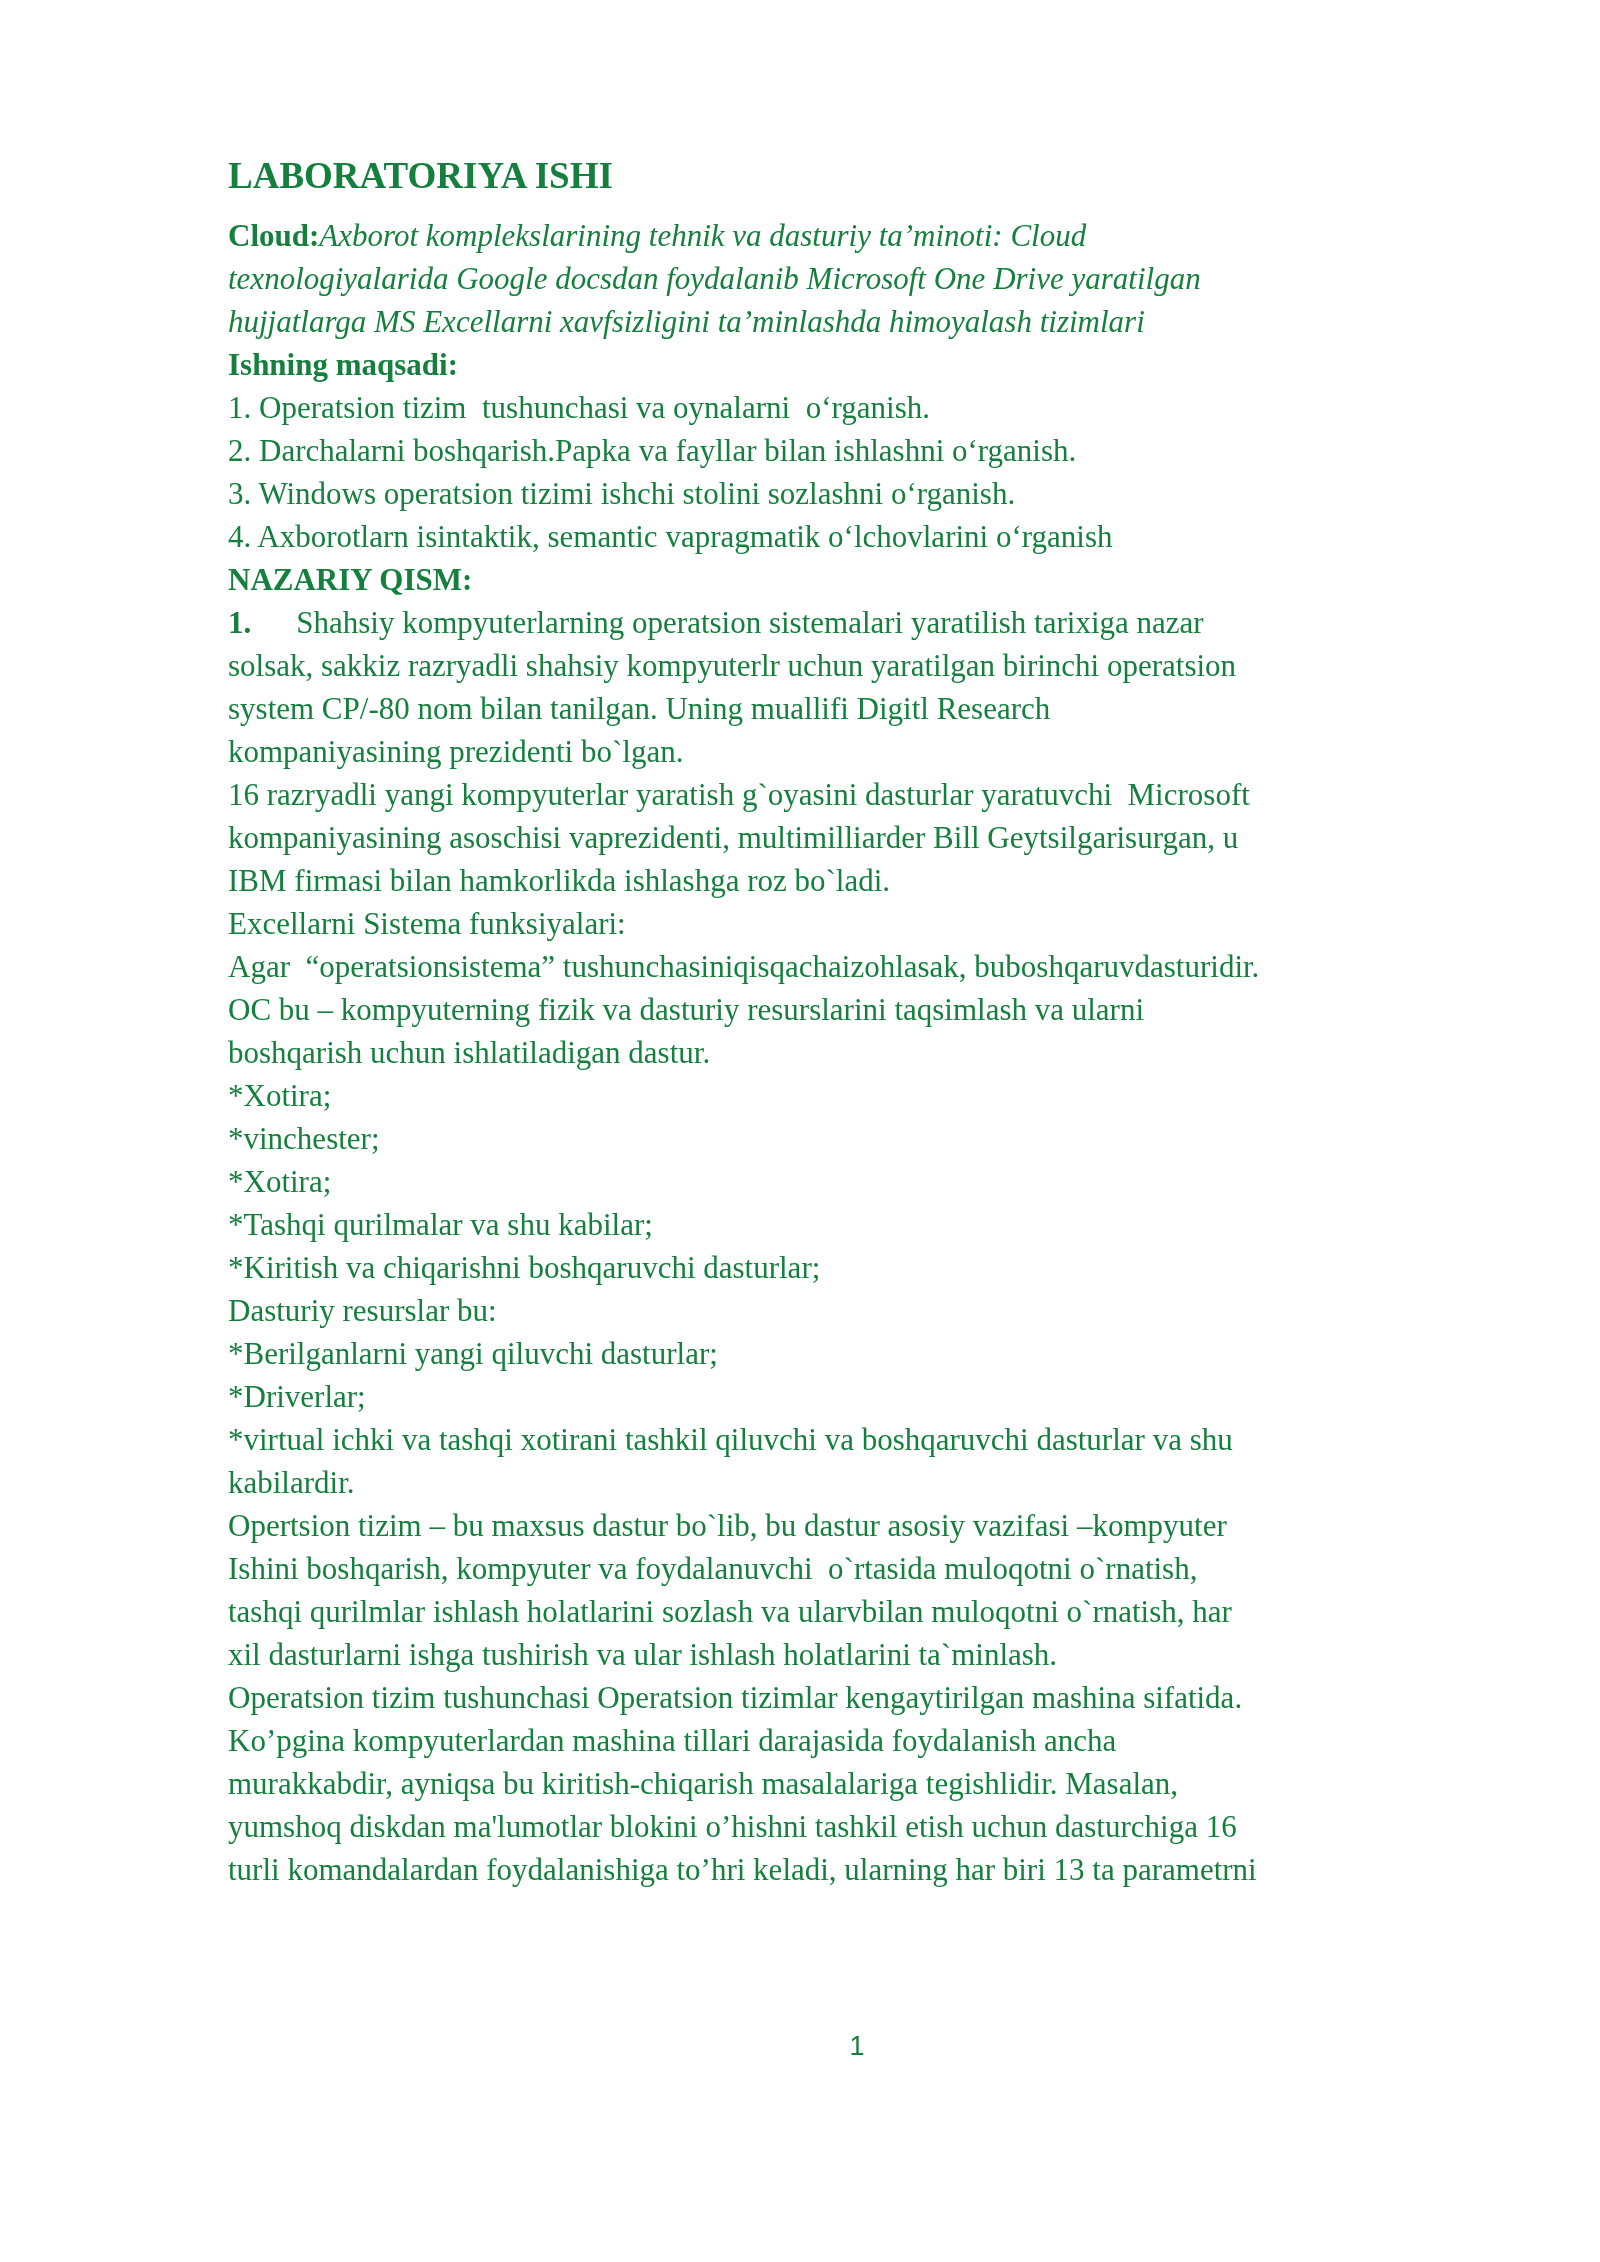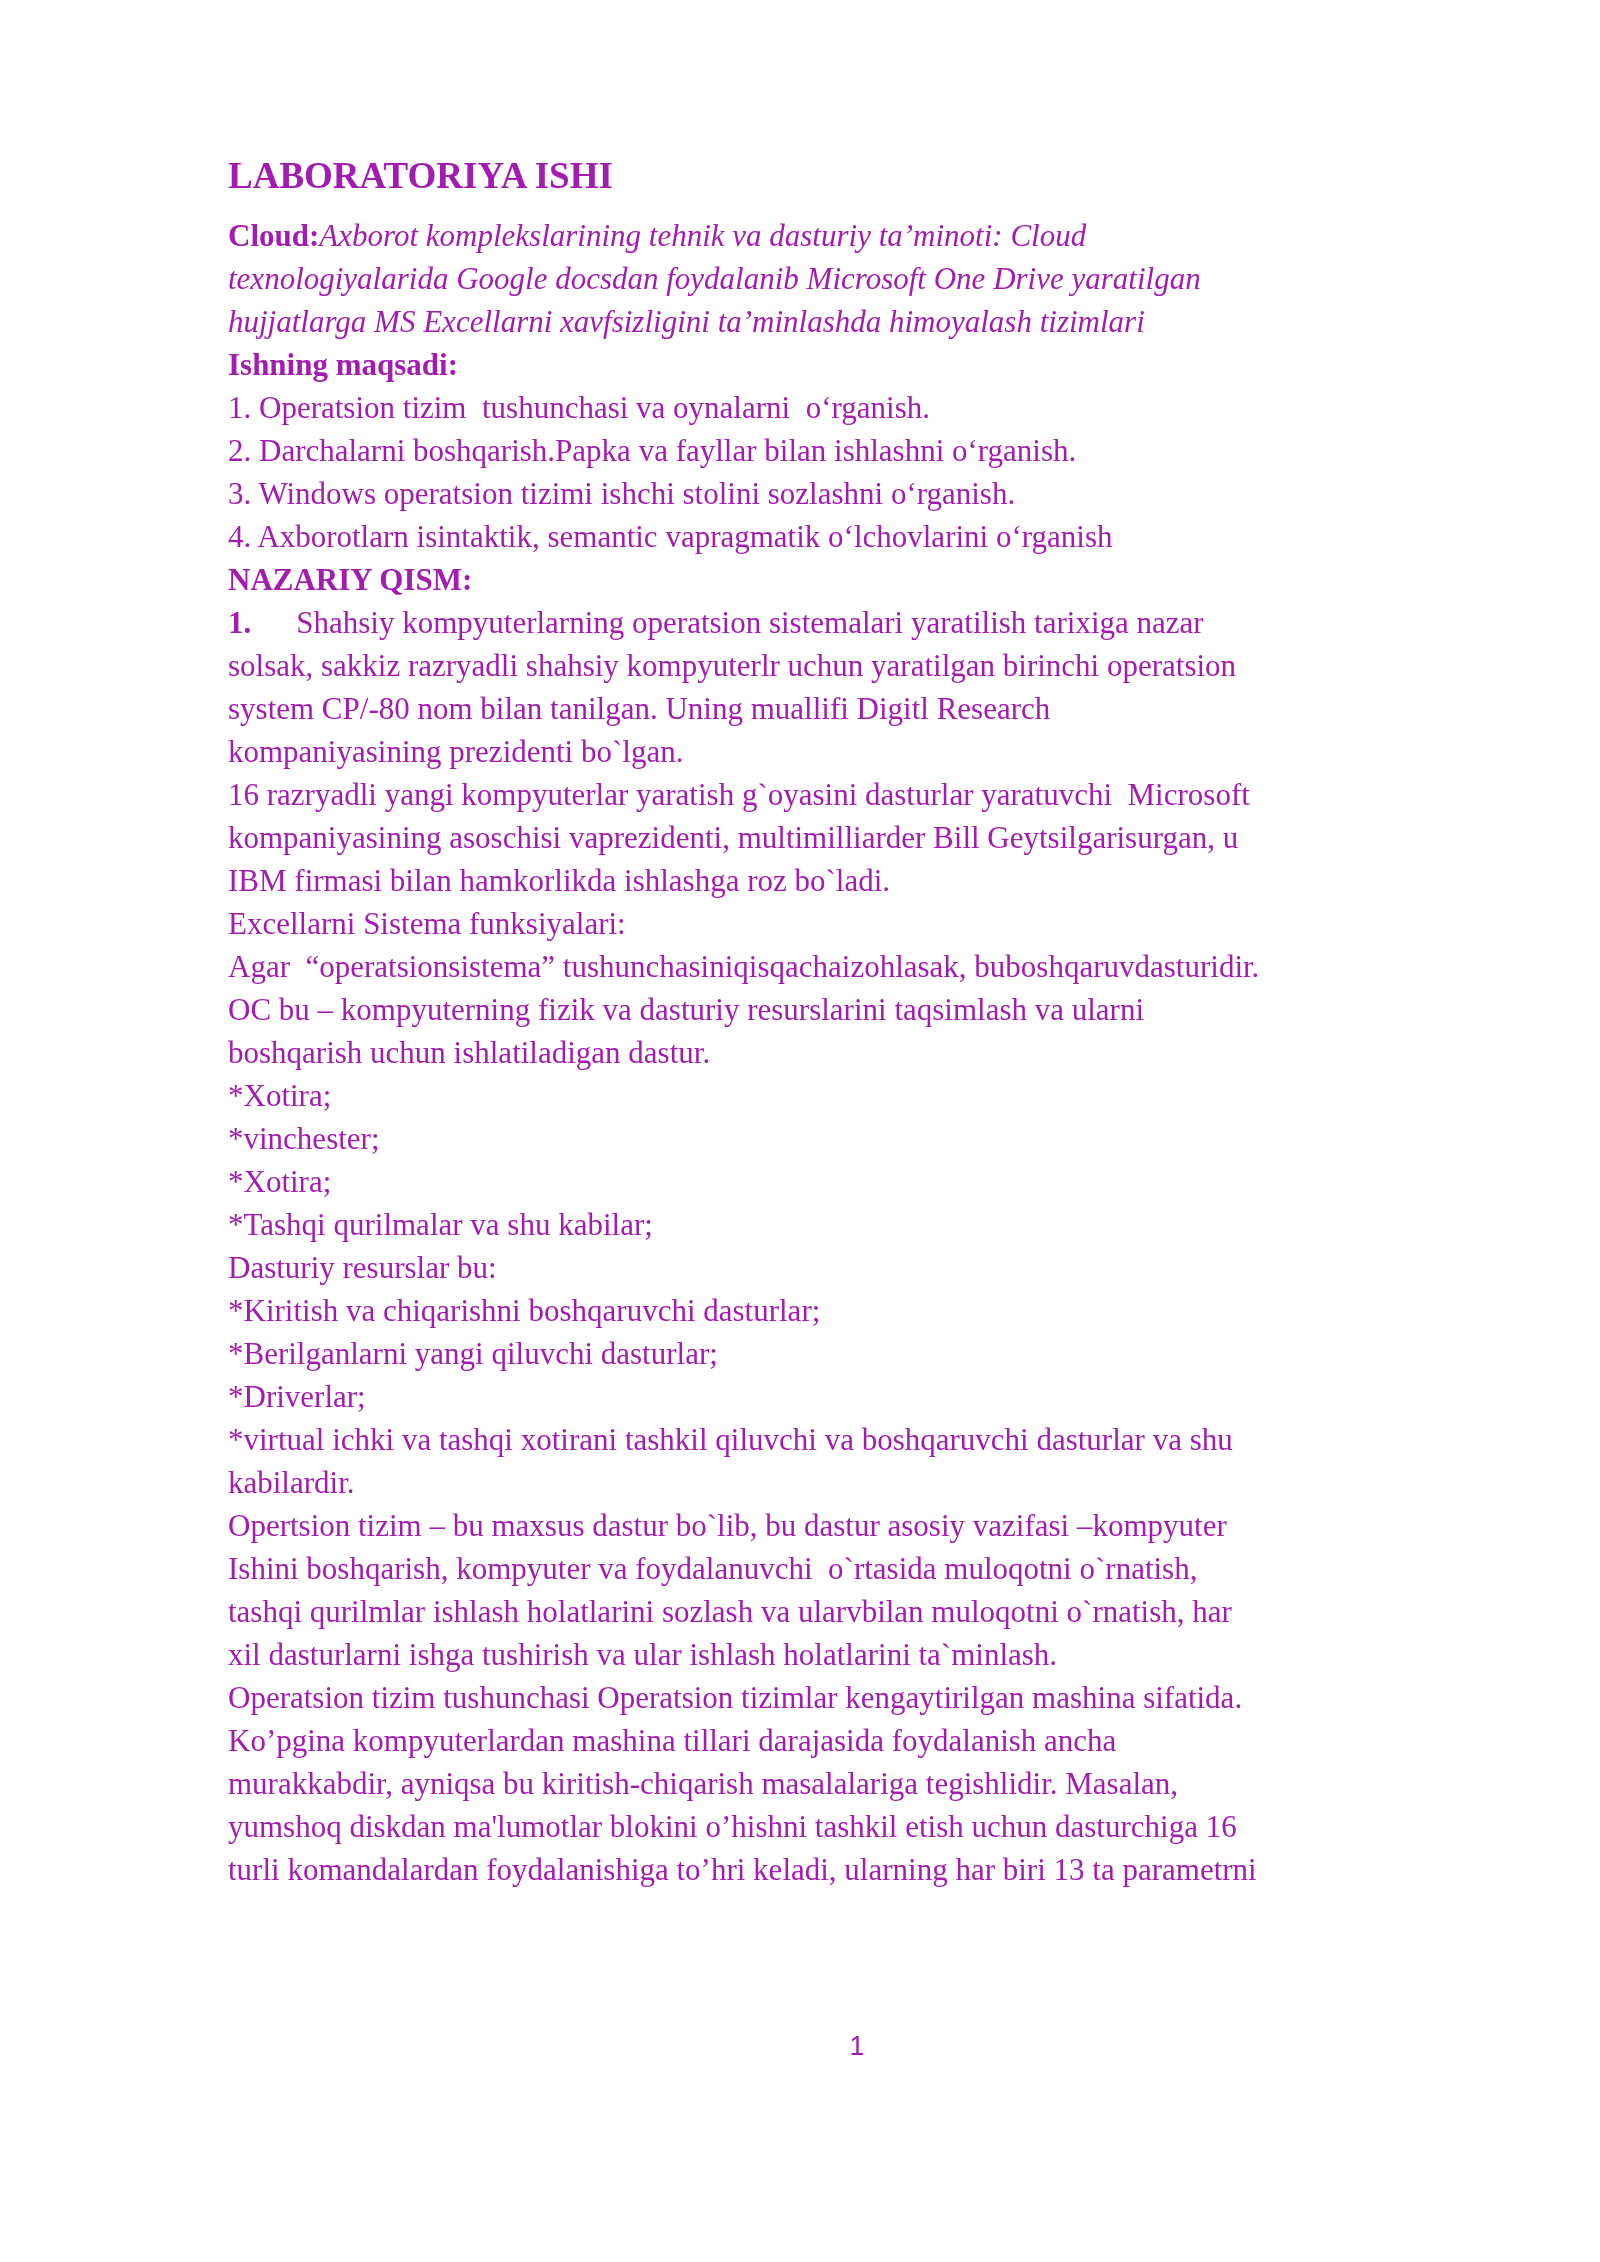--- a/index.html
+++ b/index.html
@@ -1,21 +1,21 @@
 <!DOCTYPE html>
 <html><head>
 <meta charset="utf-8">
 <style>
   html, body { margin: 0; padding: 0; background: #ffffff; }
   .page {
     position: relative;
     width: 1600px;
     height: 2262px;
     background: #ffffff;
-    color: #a21caf;
+    color: #15803d;
     font-family: "Liberation Serif", serif;
     overflow: hidden;
   }
   .content {
     position: absolute;
     left: 228px;
     top: 152px;
     width: 1340px;
   }
   .doc-title {
@@ -76,22 +76,22 @@
 kompaniyasining asoschisi vaprezidenti, multimilliarder Bill Geytsilgarisurgan, u
 IBM firmasi bilan hamkorlikda ishlashga roz bo`ladi.</div>
     <div class="para">Excellarni Sistema funksiyalari:</div>
     <div class="para">Agar  “operatsionsistema” tushunchasiniqisqachaizohlasak, buboshqaruvdasturidir.</div>
     <div class="para">OC bu – kompyuterning fizik va dasturiy resurslarini taqsimlash va ularni
 boshqarish uchun ishlatiladigan dastur.</div>
     <div class="para">*Xotira;</div>
     <div class="para">*vinchester;</div>
     <div class="para">*Xotira;</div>
     <div class="para">*Tashqi qurilmalar va shu kabilar;</div>
+    <div class="para">*Kiritish va chiqarishni boshqaruvchi dasturlar;</div>
     <div class="para">Dasturiy resurslar bu:</div>
-    <div class="para">*Kiritish va chiqarishni boshqaruvchi dasturlar;</div>
     <div class="para">*Berilganlarni yangi qiluvchi dasturlar;</div>
     <div class="para">*Driverlar;</div>
     <div class="para">*virtual ichki va tashqi xotirani tashkil qiluvchi va boshqaruvchi dasturlar va shu
 kabilardir.</div>
     <div class="para">Opertsion tizim – bu maxsus dastur bo`lib, bu dastur asosiy vazifasi –kompyuter
 Ishini boshqarish, kompyuter va foydalanuvchi  o`rtasida muloqotni o`rnatish,
 tashqi qurilmlar ishlash holatlarini sozlash va ularvbilan muloqotni o`rnatish, har
 xil dasturlarni ishga tushirish va ular ishlash holatlarini ta`minlash.</div>
     <div class="para">Operatsion tizim tushunchasi Operatsion tizimlar kengaytirilgan mashina sifatida.
 Ko’pgina kompyuterlardan mashina tillari darajasida foydalanish ancha

